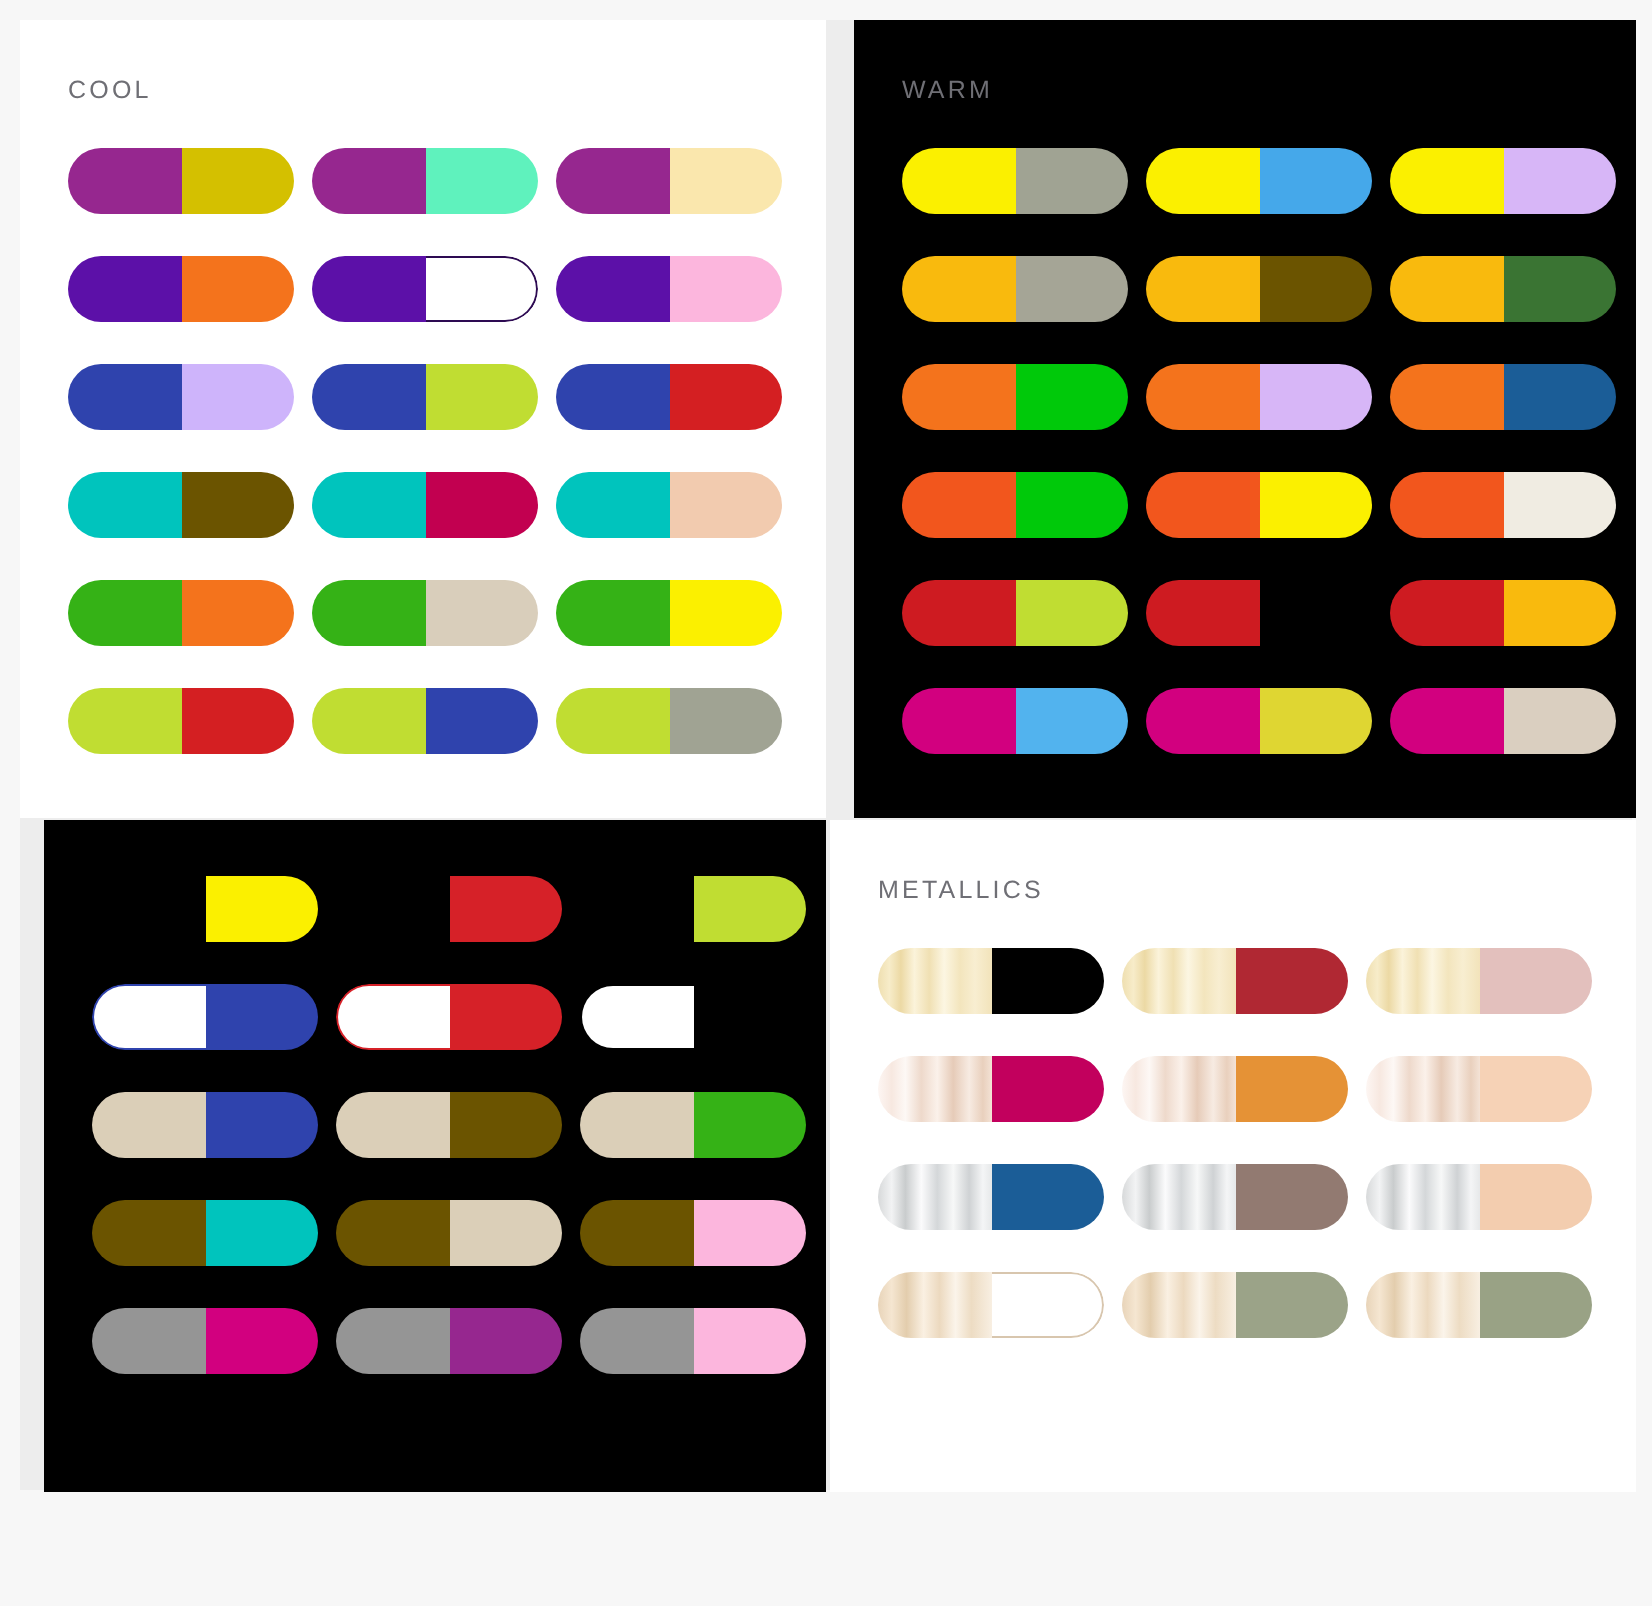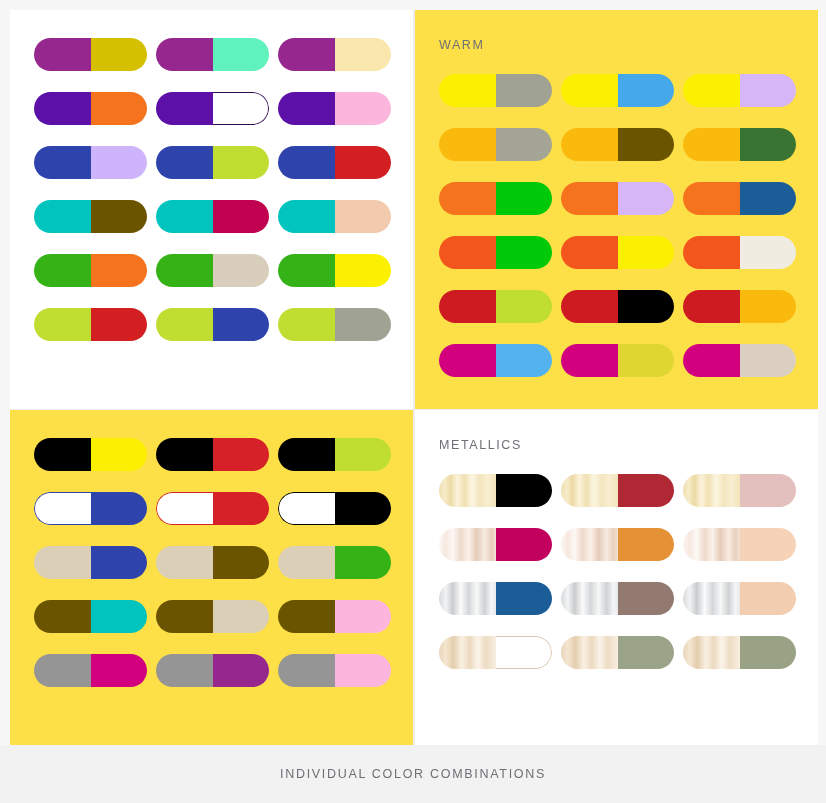--- a/index.html
+++ b/index.html
@@ -32,21 +32,22 @@
     background: #ededed;
     gap: 1px 2px;
   }
   .card {
     background: #ffffff;
     box-sizing: border-box;
     padding: 28px 0 0 24px;
     overflow: hidden;
   }
   .card.tinted {
-    background: #fde047;
+    background: #000000;
+    margin-left: 12px;
   }
   .card-title {
     font-size: 12.5px;
     letter-spacing: 1.6px;
     color: #6f6f75;
     font-weight: 400;
     margin: 0 0 22px 0;
     text-transform: uppercase;
   }
   .rows {
@@ -103,20 +104,21 @@
   }
 </style>
 </head>
 <body>
 
 <div class="page">
 
   <div class="grid">
 
     <div class="card">
+      <div class="card-title">COOL</div>
       <div class="rows">
           <div class="row">
             <div class="pill">
               <div class="half" style="background: rgb(150, 39, 143);"></div>
               <div class="half" style="background: rgb(212, 192, 0);"></div>
             </div>
             <div class="pill">
               <div class="half" style="background: rgb(150, 39, 143);"></div>
               <div class="half" style="background: rgb(95, 242, 189);"></div>
             </div>
@@ -420,17 +422,14 @@
             <div class="pill">
               <div class="half" style="background: linear-gradient(90deg, rgb(232, 212, 185) 0%, rgb(245, 230, 209) 12%, rgb(227, 205, 173) 25%, rgb(250, 240, 226) 40%, rgb(236, 217, 191) 54%, rgb(251, 244, 234) 68%, rgb(237, 220, 195) 82%, rgb(248, 239, 226) 100%);"></div>
               <div class="half" style="background: rgb(153, 162, 133);"></div>
             </div>
           </div>
         </div>
     </div>
 
   </div>
 
-  <div class="footer">
-    <div class="footer-text">INDIVIDUAL  COLOR COMBINATIONS</div>
-  </div>
 
 </div>
 
 </body></html>

